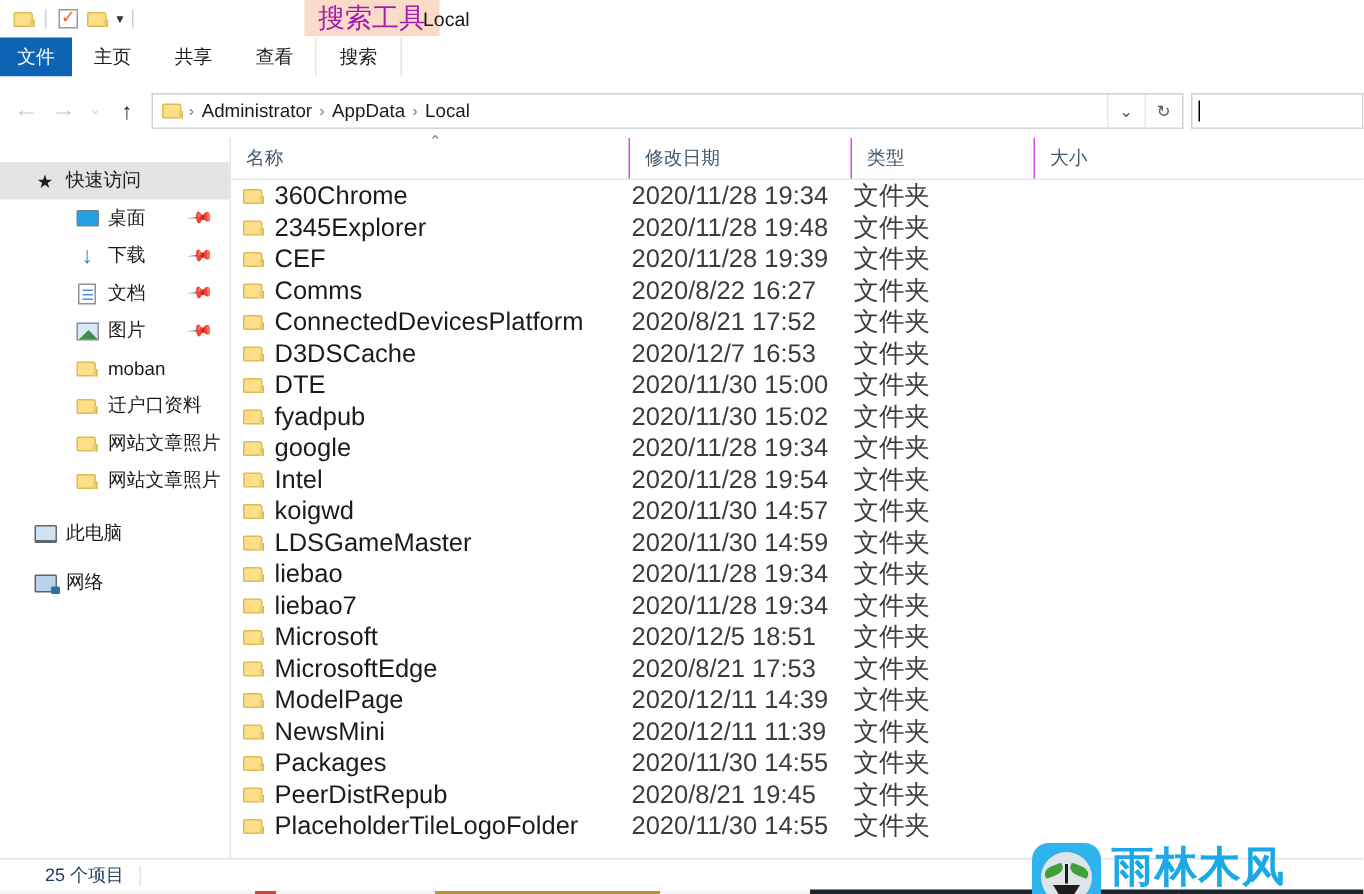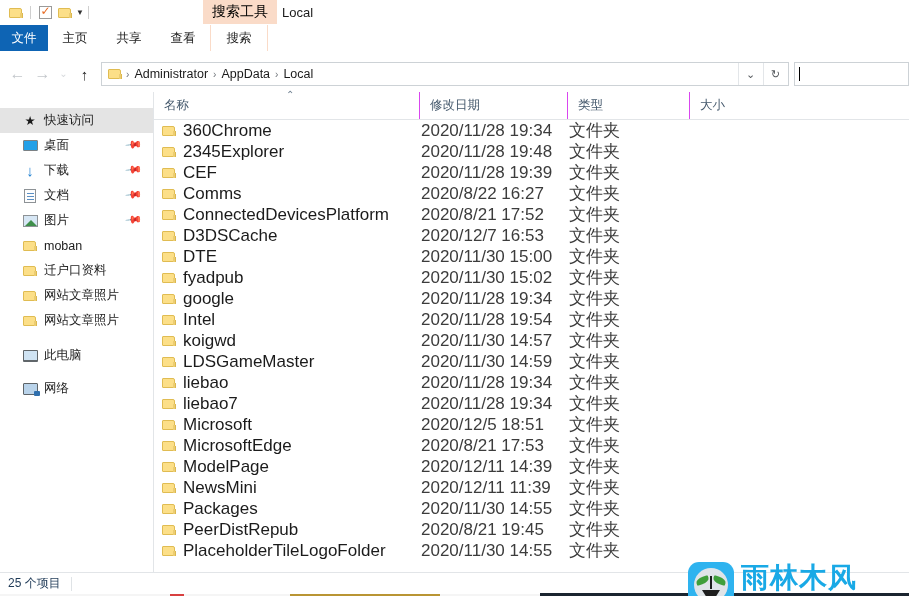--- a/index.html
+++ b/index.html
@@ -89,22 +89,22 @@
   }
   .ctx-tab {
     position: absolute;
     left: 203px; top: 0px;
     height: 24px;
     padding: 0 9px;
     background: #fadbc8;
     display: flex;
     align-items: center;
     justify-content: center;
-    font-size: 14px;
-    color: #000000;
+    font-size: 18px;
+    color: #a21caf;
   }
   .win-title {
     position: absolute;
     left: 282px; top: 0px;
     height: 25px;
     display: flex;
     align-items: center;
     font-size: 13px;
     color: #1a1a1a;
   }
@@ -255,21 +255,21 @@
   }
   .nav-row .lbl { white-space: nowrap; }
   .nav-row .pin {
     position: absolute;
     right: 12px;
     color: #b7bbbf;
     font-size: 11px;
     transform: rotate(40deg);
   }
   .ind-0 { padding-left: 22px; }
-  .ind-1 { padding-left: 22px; }
+  .ind-1 { padding-left: 50px; }
   .ico-desktop {
     width: 15px; height: 11px;
     background: #23a0e8;
     border: 1px solid #7c8184;
     border-radius: 1px;
     box-sizing: border-box;
   }
   .ico-download { color: #1e7fd0; font-size: 15px; font-weight: bold; line-height: 1; }
   .ico-doc {
     width: 12px; height: 14px;
@@ -404,20 +404,21 @@
 
   
   .statusbar {
     position: absolute;
     left: 0; top: 572px;
     width: 909px; height: 22px;
     border-top: 1px solid #e2e5e8;
     display: flex;
     align-items: center;
     box-sizing: border-box;
+    padding-left: 22px;
   }
   .status-text {
     font-size: 12px;
     color: #1f3a57;
     padding-left: 8px;
   }
   .status-sep {
     width: 1px; height: 14px;
     background: #dfe3e6;
     margin-left: 10px;

